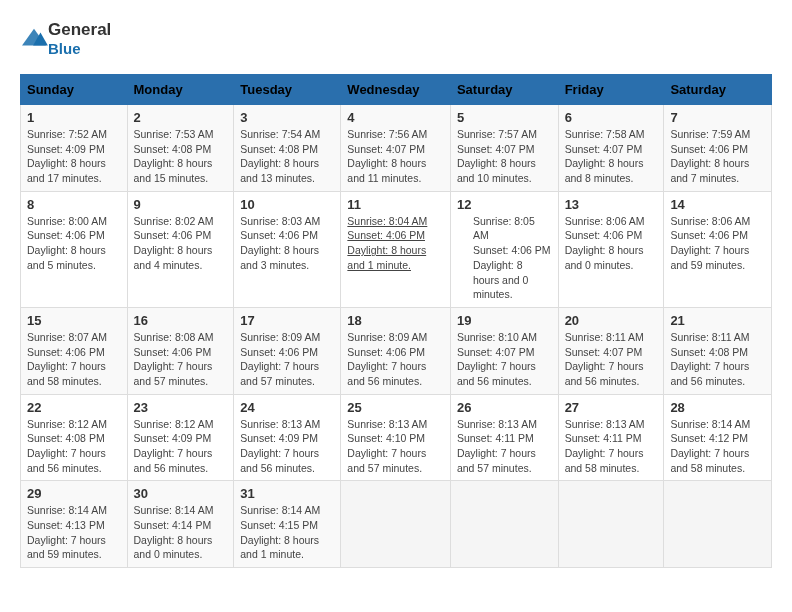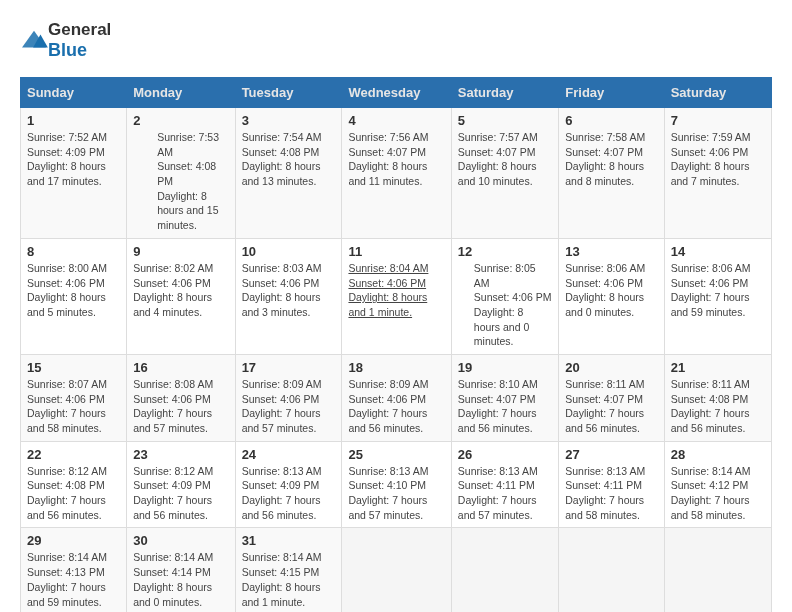--- a/index.html
+++ b/index.html
@@ -36,21 +36,21 @@
       font-size: 16px;
       color: #555;
     }
     table {
       width: 100%;
       border-collapse: collapse;
       font-size: 11px;
     }
     thead tr th {
       background-color: #2a6fad;
-      color: #e5e5e5;
+      color: #000000;
       padding: 7px 6px;
       text-align: left;
       font-size: 13px;
       font-weight: bold;
       border: 1px solid #2a6fad;
     }
     tbody tr td {
       vertical-align: top;
       padding: 5px 6px;
       border: 1px solid #ddd;
@@ -84,21 +84,21 @@
 <body>
 
 <div class="header-section">
   <div class="logo">
     <svg class="logo-icon" viewBox="0 0 30 26" xmlns="http://www.w3.org/2000/svg">
       <polygon points="15,2 28,20 2,20" fill="#1a6fad" opacity="0.85"></polygon>
       <polygon points="22,6 30,20 14,20" fill="#1a6fad"></polygon>
     </svg>
     <div>
       <span style="font-size:17px;font-weight:bold;color:#333;">General</span><br>
-      <span style="font-size:18px;font-weight:bold;color:#1a6fad;">Blue</span>
+      <span style="font-size:15px;font-weight:bold;color:#1a6fad;">Blue</span>
     </div>
   </div>
   <div class="title-section">
     <div class="month-title"></div>
     <div class="location-title"></div>
   </div>
 </div>
 
 <table>
   <thead>
@@ -115,21 +115,21 @@
   <tbody id="calendar-body">
   <tr>
         <td>
           <span class="day-number">1</span>
           <div class="day-detail" style="white-space: pre-line;">Sunrise: 7:52 AM
 Sunset: 4:09 PM
 Daylight: 8 hours and 17 minutes.</div>
         </td>
         <td>
           <span class="day-number">2</span>
-          <div class="day-detail" style="white-space: pre-line; margin-left: 24px;">Sunrise: 7:53 AM
+          <div class="day-detail" style="white-space: pre-line;">Sunrise: 7:53 AM
 Sunset: 4:08 PM
 Daylight: 8 hours and 15 minutes.</div>
         </td>
         <td>
           <span class="day-number">3</span>
           <div class="day-detail" style="white-space: pre-line;">Sunrise: 7:54 AM
 Sunset: 4:08 PM
 Daylight: 8 hours and 13 minutes.</div>
         </td>
         <td>

